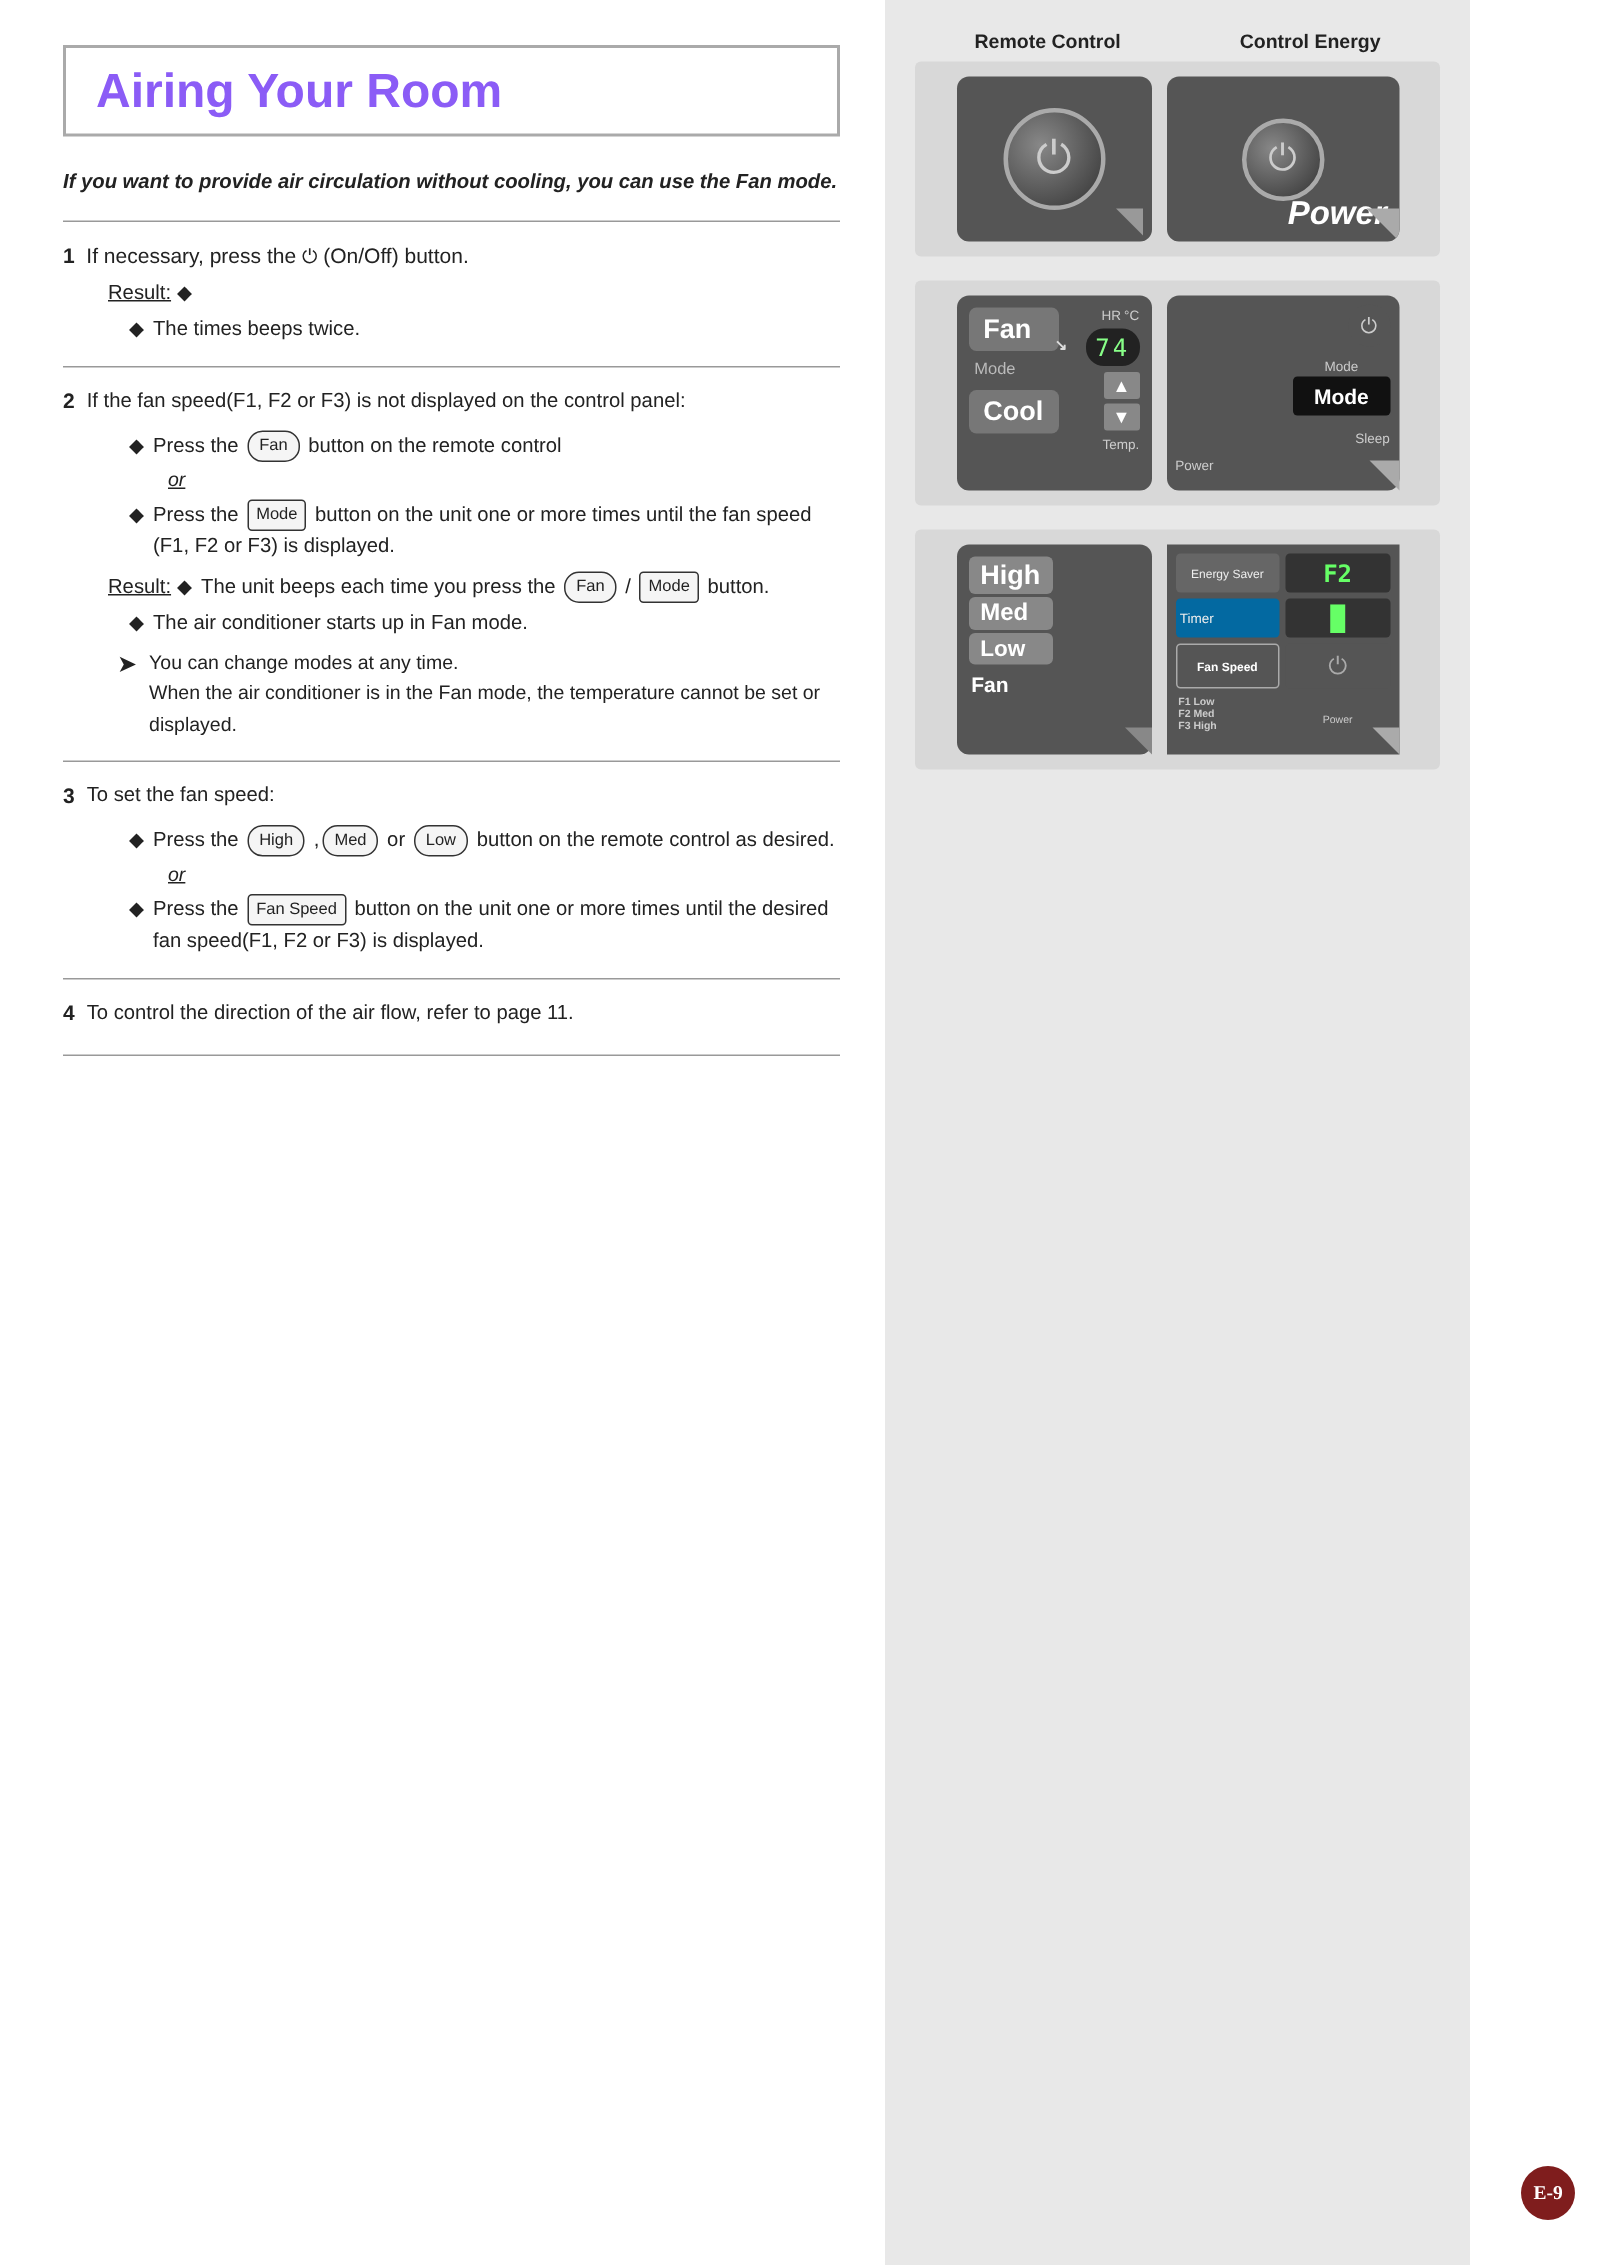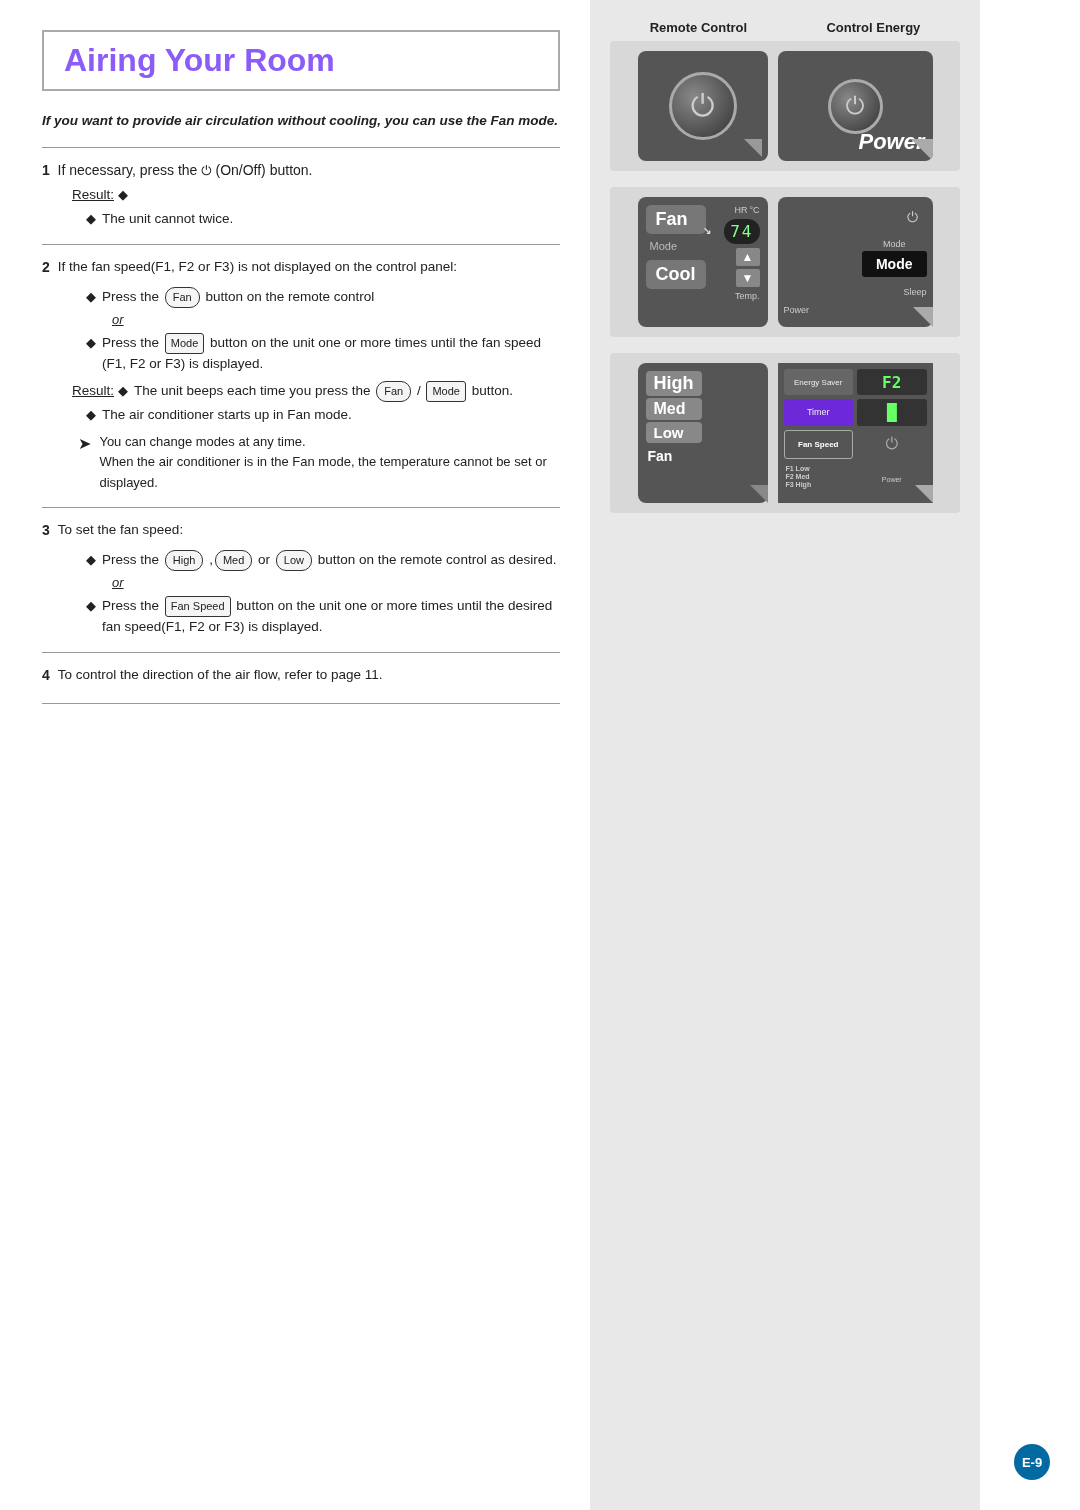--- a/index.html
+++ b/index.html
@@ -272,30 +272,31 @@
       display: grid;
       grid-template-columns: 1fr 1fr;
       gap: 4px;
       position: relative;
     }
     
     .page-badge {
       position: fixed;
       bottom: 30px;
       right: 30px;
-      background: #0369a1;
+      background: #7f1d1d;
       color: #fff;
       border-radius: 50%;
       width: 36px;
       height: 36px;
       display: flex;
       align-items: center;
       justify-content: center;
       font-size: 13px;
       font-weight: bold;
+      font-family: Liberation Serif, serif;
     }
     .section4 {
       border-top: 1px solid #999;
       padding-top: 14px;
       padding-bottom: 14px;
     }
     .right-panel-section {
       margin-top: 0;
     }
     
@@ -323,21 +324,21 @@
     <div class="section">
       <div class="section-inner">
         <div class="step-num">1&nbsp;&nbsp;<span style="font-weight:normal;">If necessary, press the <span style="font-size:13px;">⏻</span> (On/Off) button.</span></div>
         <div class="step-content">
           <div class="result-line">
             <span class="result-label">Result:</span>
             <span class="bullet-diamond">◆</span>
           </div>
           <div class="bullet-line">
             <span class="bullet-diamond">◆</span>
-            <span>The unit cannot twice.</span>
+            <span>The times beeps twice.</span>
           </div>
         </div>
       </div>
     </div>
 
     
     <div class="section">
       <div class="section-inner">
         <div style="display:flex; align-items:flex-start; margin-bottom:6px;">
           <span class="step-num" style="margin-right:8px;">2</span>
@@ -504,21 +505,21 @@
 
           <div class="speed-panel-control">
 
             <div style="background:#666;border-radius:3px;padding:3px;display:flex;align-items:center;justify-content:center;">
               <span style="font-size:8px;color:#eee;text-align:center;">Energy Saver</span>
             </div>
             <div style="background:#333;border-radius:3px;display:flex;align-items:center;justify-content:center;">
               <span style="font-size:16px;color:#66ff66;font-family:monospace;font-weight:bold;">F2</span>
             </div>
 
-            <div style="background:#6d28d9;border-radius:3px;padding:3px;display:flex;align-items:center;justify-content:center;">
+            <div style="background:#0369a1;border-radius:3px;padding:3px;display:flex;align-items:center;">
               <span style="font-size:9px;color:#eee;text-align:center;">Timer</span>
             </div>
             <div style="background:#333;border-radius:3px;display:flex;align-items:center;justify-content:center;">
               <span style="font-size:16px;color:#66ff66;font-family:monospace;font-weight:bold;">█</span>
             </div>
 
             <div style="background:#555;border:1px solid #aaa;border-radius:3px;padding:3px;display:flex;align-items:center;justify-content:center;grid-column:1;">
               <span style="font-size:8px;color:#fff;text-align:center;font-weight:bold;">Fan Speed</span>
             </div>
             <div style="background:#555;border-radius:3px;display:flex;flex-direction:column;align-items:center;justify-content:center;padding:2px;">

